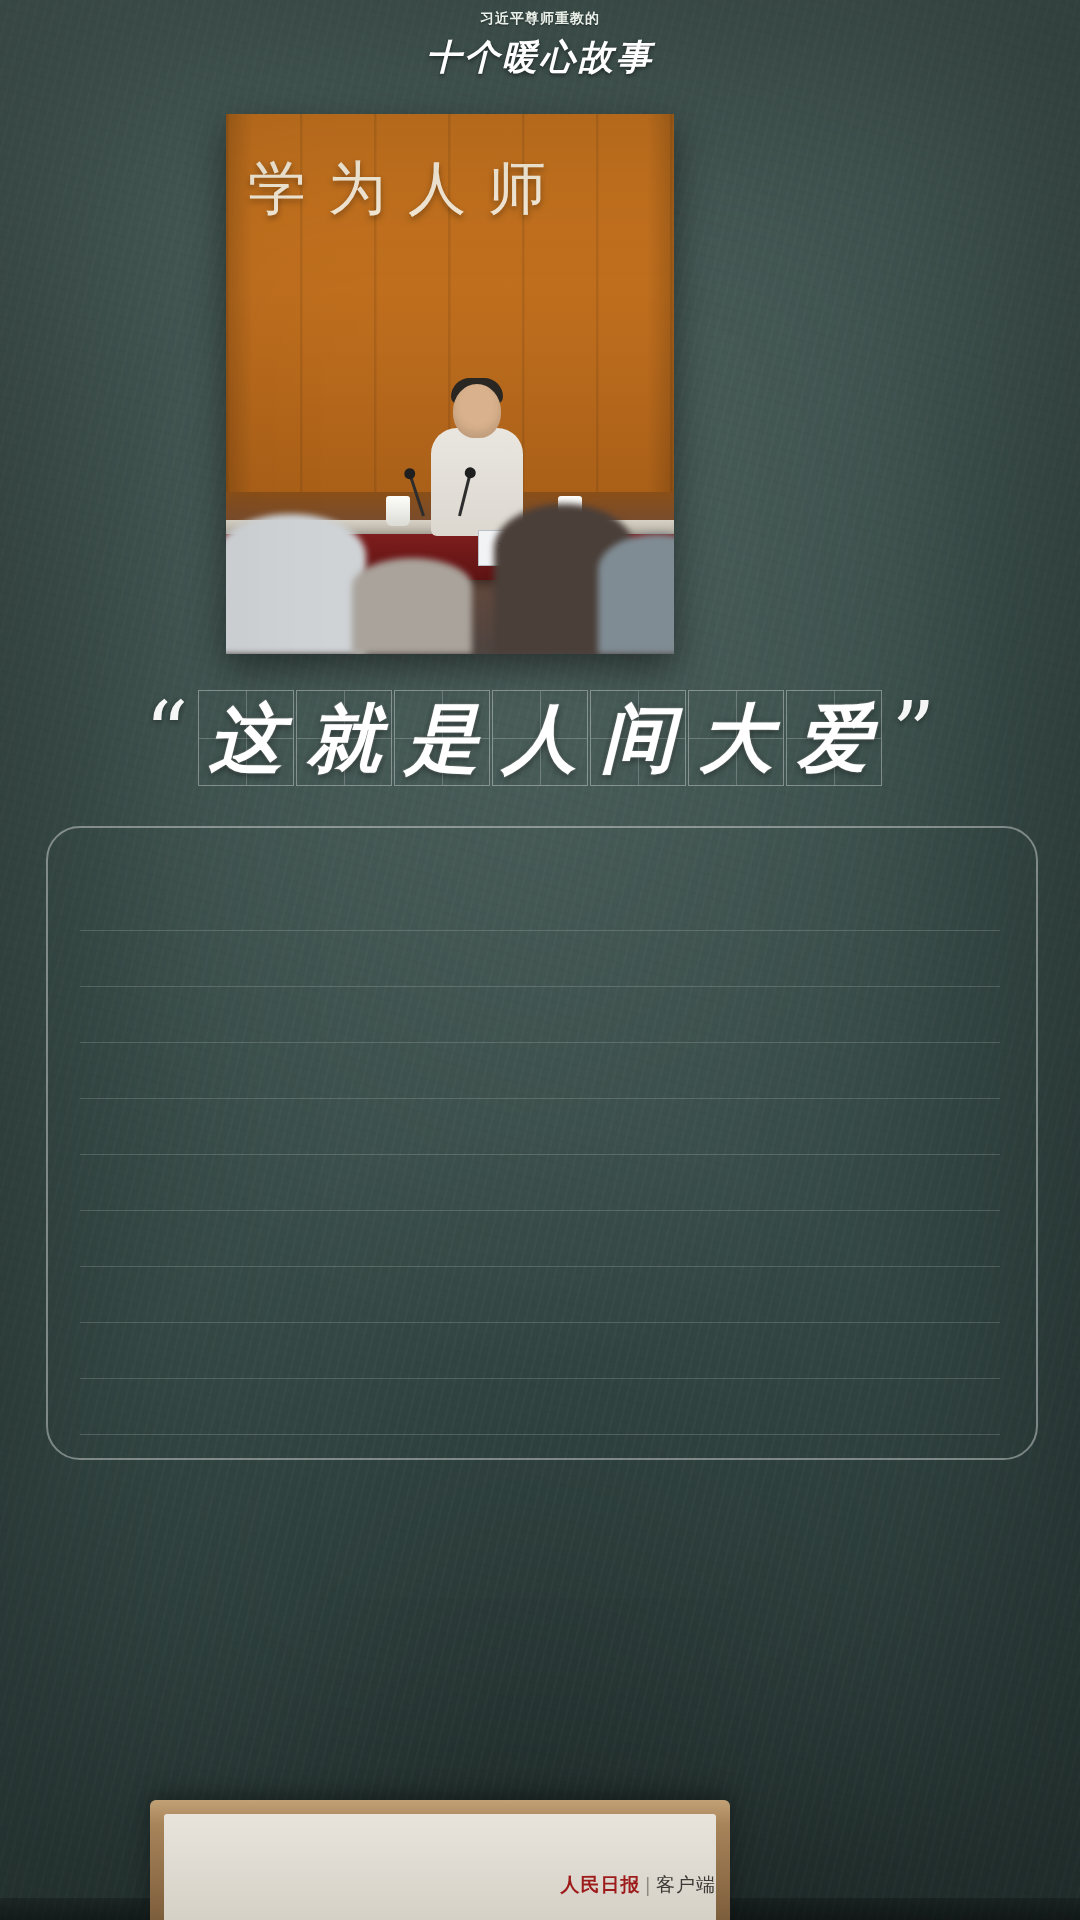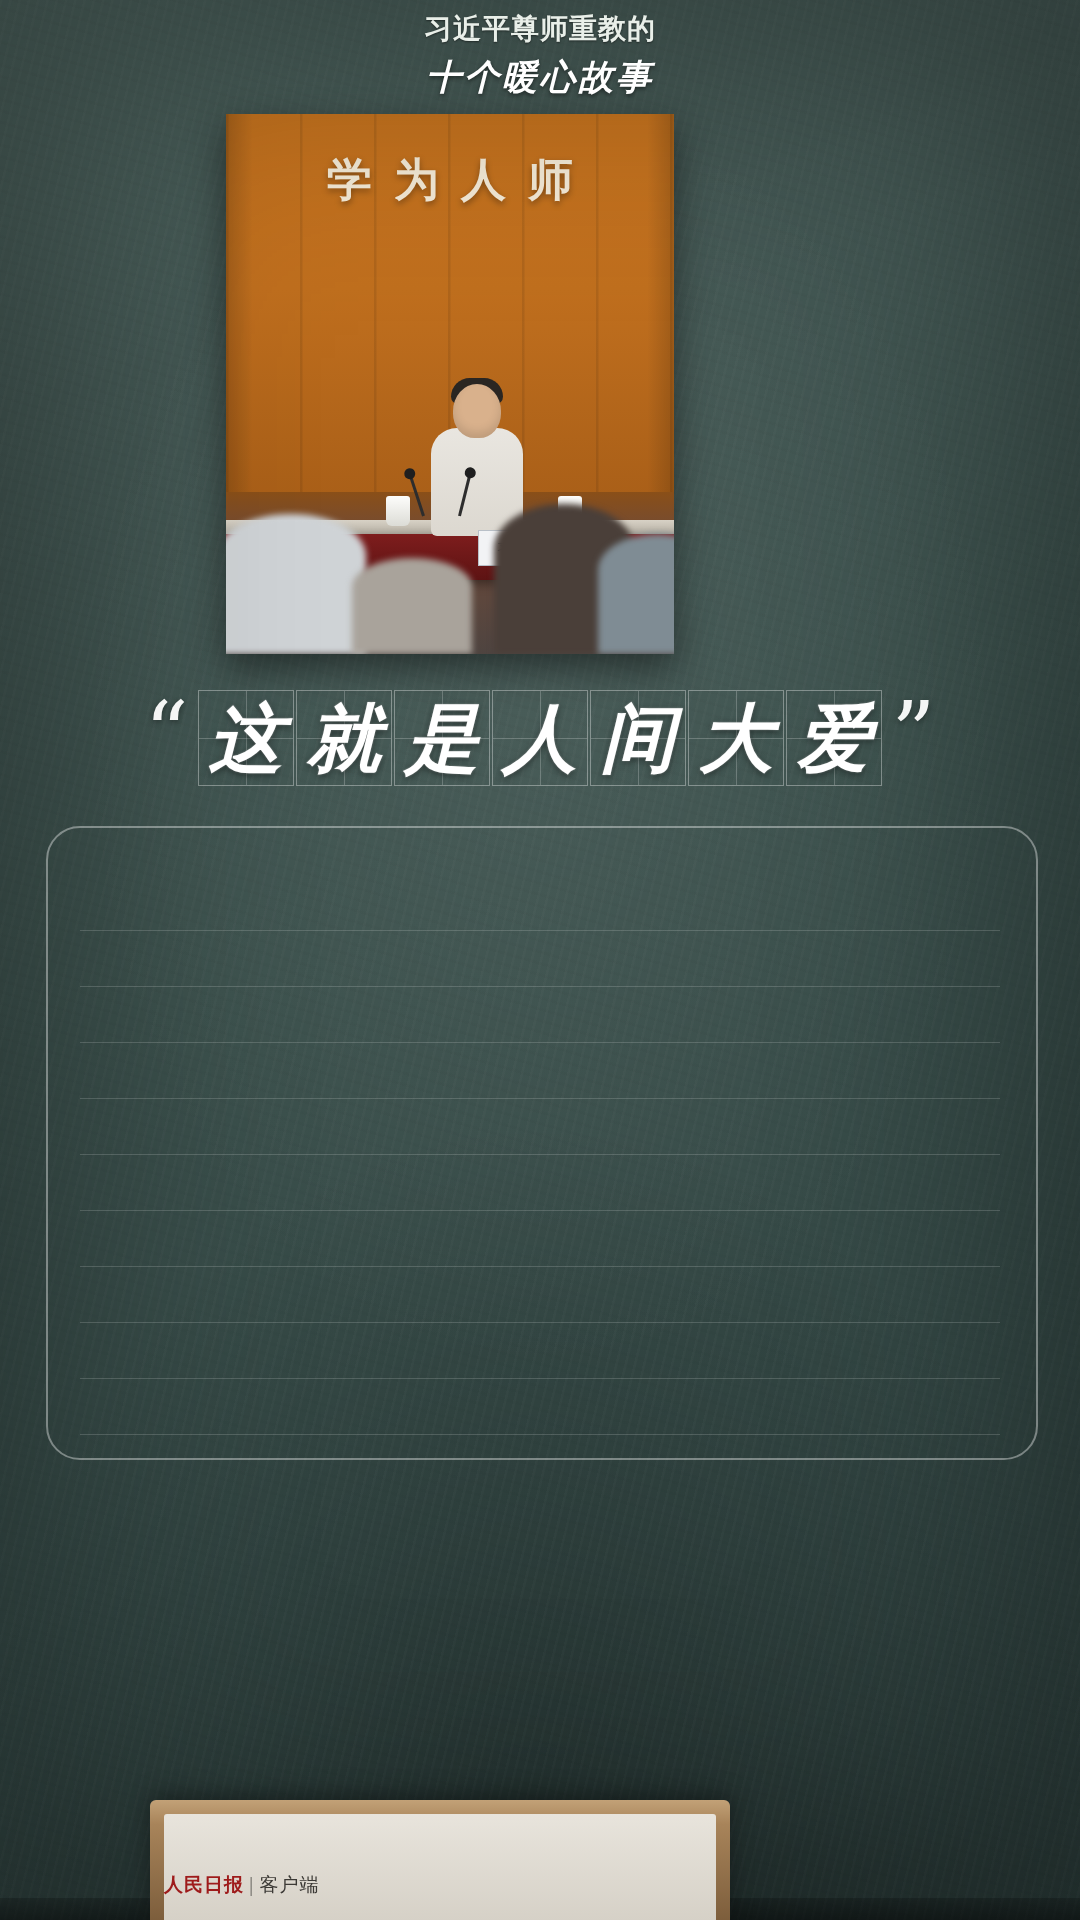--- a/index.html
+++ b/index.html
@@ -44,21 +44,21 @@
   .header {
     position: absolute;
     top: 10px;
     left: 0;
     width: 100%;
     text-align: center;
     z-index: 5;
   }
   .header-sub {
     font-family: Liberation Mono, monospace;
-    font-size: 28px;
+    font-size: 14px;
     font-weight: bold;
     letter-spacing: 1px;
     color: #e9efe9;
     text-shadow: 0 1px 2px rgba(0,0,0,0.45);
   }
   .header-main {
     margin-top: 6px;
     font-family: "DejaVu Serif", serif;
     font-size: 35px;
     font-weight: bold;
@@ -86,24 +86,23 @@
     background:
       linear-gradient(90deg, rgba(0,0,0,0.16) 0%, rgba(0,0,0,0) 6%, rgba(0,0,0,0) 94%, rgba(0,0,0,0.16) 100%),
       repeating-linear-gradient(90deg, rgba(0,0,0,0.09) 0px, rgba(0,0,0,0.09) 2px, rgba(255,255,255,0.0) 3px, rgba(255,255,255,0.0) 74px),
       linear-gradient(180deg, #c9751f 0%, #c06f1e 45%, #a95f18 100%);
   }
   .photo-wall-text {
     position: absolute;
     top: 36px;
     left: 0;
     width: 100%;
-    text-align: center;
-    font-family: "DejaVu Serif", serif;
-    font-size: 45px;
-    font-weight: bold;
+    font-family: "DejaVu Serif", serif;
+    font-size: 58px;
+    font-weight: normal;
     letter-spacing: 22px;
     text-indent: 22px;
     color: #f6ecd8;
     text-shadow: 0 3px 6px rgba(0,0,0,0.35);
   }
   .photo-lower {
     position: absolute;
     left: 0; right: 0; bottom: 0;
     height: 30%;
     background: linear-gradient(180deg, #8a4f18 0%, #6d4a3a 30%, #4e4440 100%);
@@ -315,21 +314,21 @@
     right: 14px;
     top: 14px;
     bottom: 0;
     background: linear-gradient(180deg, #e8e4dc 0%, #d6d1c7 100%);
     border-radius: 3px 3px 0 0;
   }
   .sign-logo {
     position: absolute;
     left: 0; right: 0;
     bottom: 22px;
-    text-align: left;
+    text-align: right;
     font-family: "DejaVu Serif", serif;
     font-size: 19px;
     font-weight: bold;
     color: #9e1b1b;
     letter-spacing: 1px;
   }
   .sign-logo .divider {
     color: #8d8a84;
     font-weight: normal;
     margin: 0 4px;

